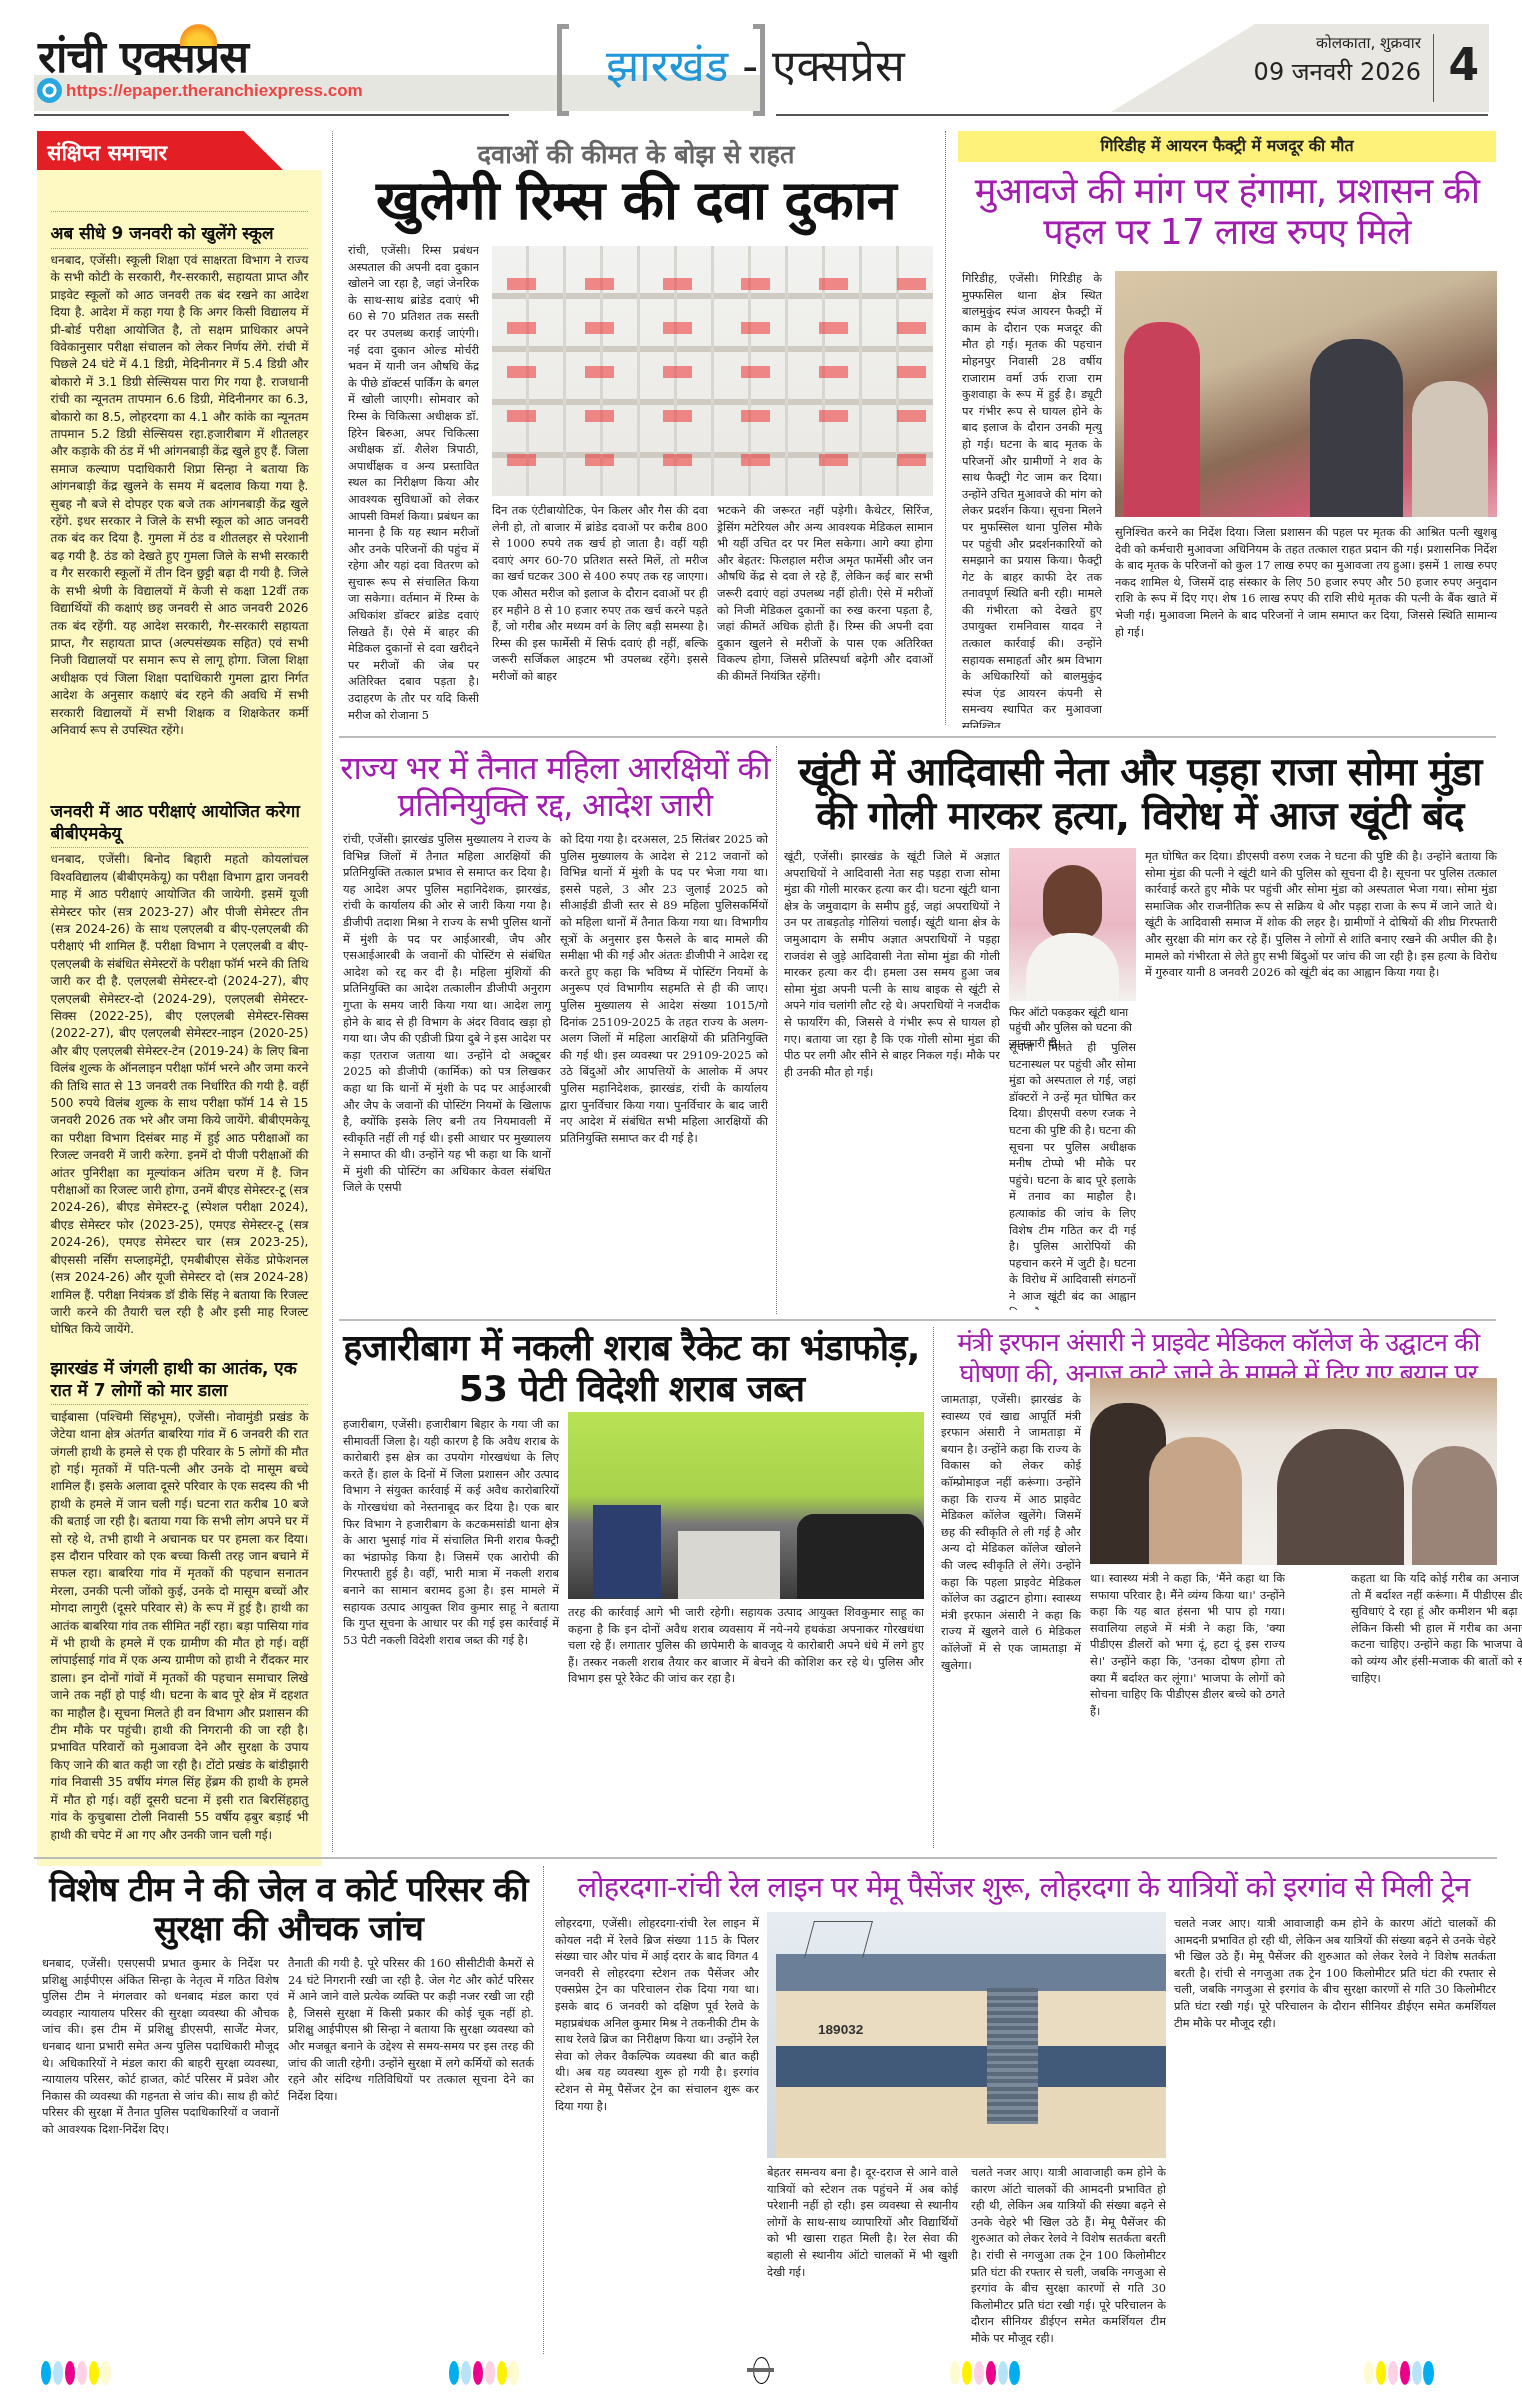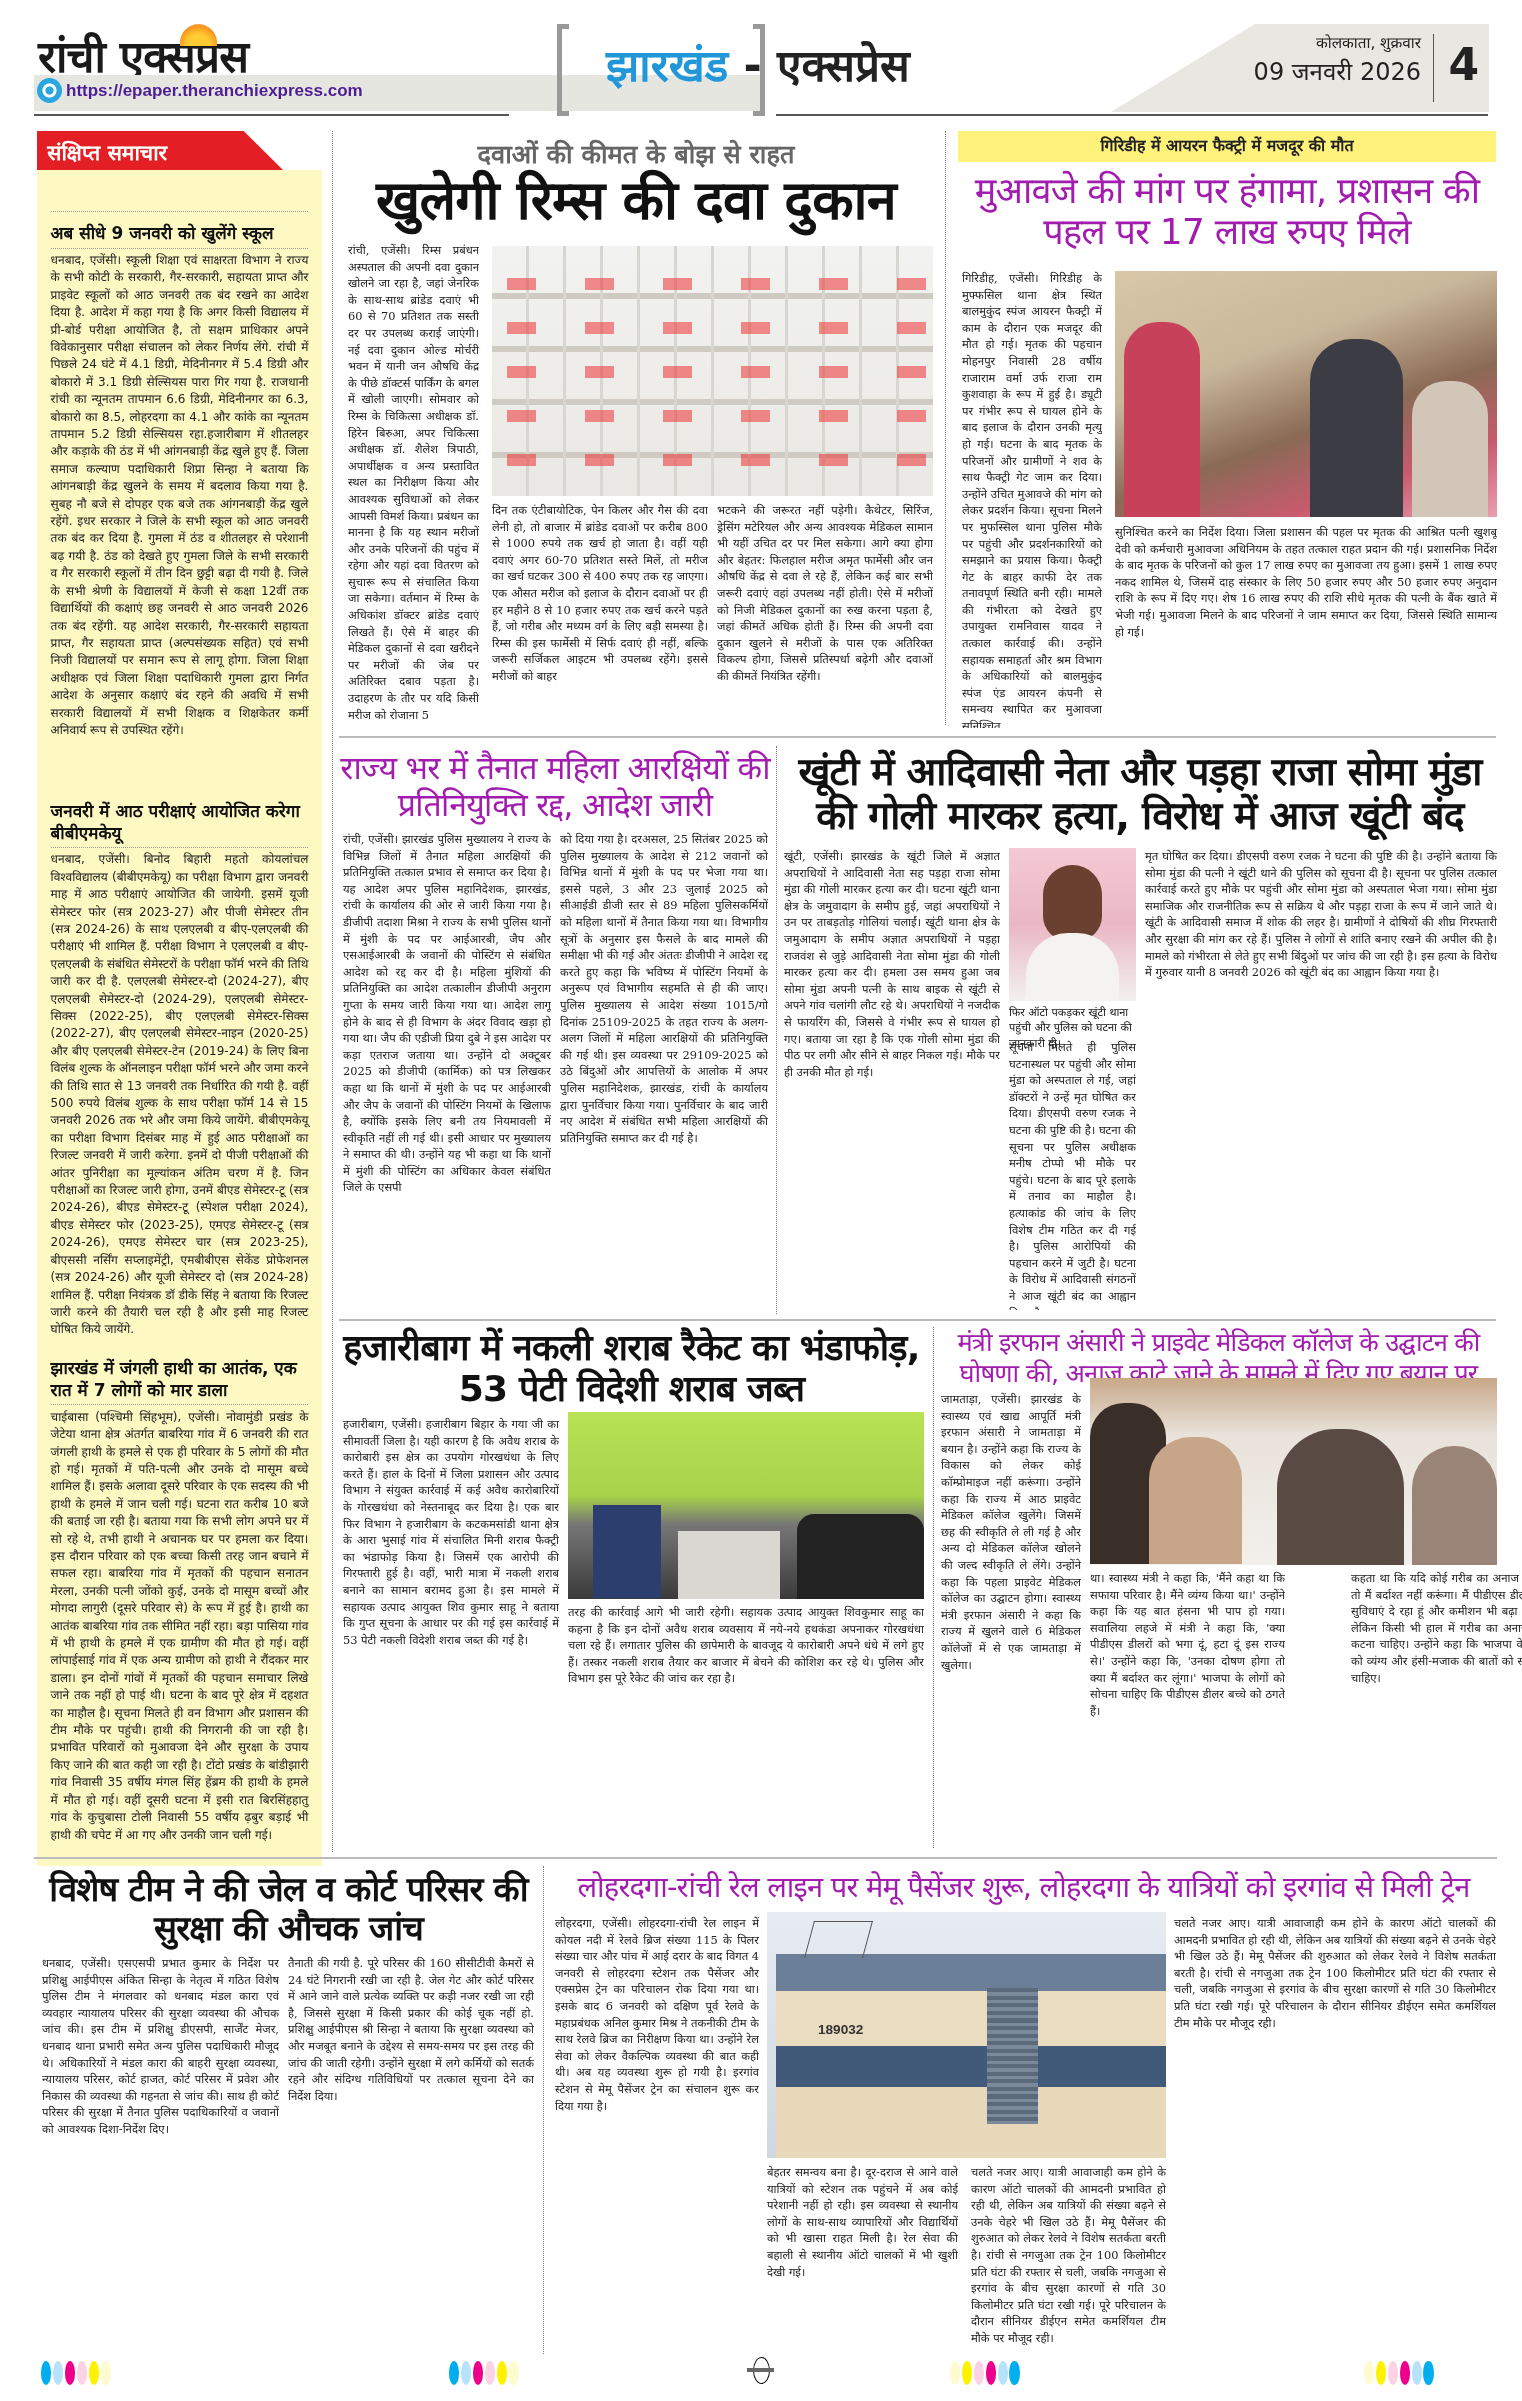--- a/index.html
+++ b/index.html
@@ -1,25 +1,25 @@
 <!DOCTYPE html>
 <html style="font-size:13.6px"><head>
 <meta charset="utf-8">
 <style>
 *{box-sizing:border-box;margin:0;padding:0}
 body{width:1523px;height:2401px;background:#fff;font-family:"DejaVu Sans",sans-serif;color:#222;position:relative;overflow:hidden}
 .abs{position:absolute}
 .masthead-logo{left:38px;top:25.4px;font-family:"DejaVu Serif",serif;font-weight:bold;font-size:44px;color:#1a1a1a;letter-spacing:-0.8px}
 .sun{left:180px;top:24px;width:37px;height:22px;border-radius:37px 37px 0 0;background:radial-gradient(circle at 50% 100%,#ffcc33 40%,#f7931e 70%,#fff 100%)}
 .url-bar{left:34px;top:75px;width:729px;height:36px;background:#e6e6e0}
-.url-text{left:66px;top:81px;font-family:"Liberation Sans",sans-serif;font-weight:bold;font-size:17px;color:#4c1d95}
+.url-text{left:66px;top:81px;font-family:"Liberation Sans",sans-serif;font-weight:bold;font-size:17px;color:#ef4444}
 .url-icon{left:37px;top:78px;width:25.4px;height:25.4px;border-radius:50%;border:2.5px solid #2aa7df;background:radial-gradient(circle,#2aa7df 25%,#fff 30%,#fff 45%,#2aa7df 50%)}
 .rule{background:#555}
 .sec-bracket{border:5.1px solid #999;width:12px;height:92px}
-.sec-title{left:606px;top:34px;font-family:"DejaVu Sans",sans-serif;font-weight:bold;font-size:44px;white-space:nowrap}
+.sec-title{left:606px;top:34px;font-family:"DejaVu Sans",sans-serif;font-weight:normal;font-size:44px;white-space:nowrap}
 .sec-title .blue{color:#2196d8}
 .date-box{left:1255px;top:24px;width:234px;height:88px;background:#e8e7e1}
 .date-slant{left:1111px;top:24px;width:0;height:0;border-bottom:88px solid #e8e7e1;border-left:144px solid transparent}
 .date-city{right:102px;top:32px;font-size:15.3px;color:#222;text-align:left}
 .date-day{right:102px;top:54px;font-size:24px;color:#222;text-align:right}
 .page-num{right:44px;top:39px;font-size:44px;font-weight:bold}
 .page-sep{right:89px;top:34px;width:0.8px;height:68px;background:#555}
 .brief-head{left:37px;top:131px;width:246px;height:39px;background:#e31e24;clip-path:polygon(0 0,84% 0,100% 100%,0 100%)}
 .brief-head span{display:block;color:#fff;font-weight:bold;font-size:21px;padding:6.8px 10.2px}
 .brief-col{left:37px;top:170px;width:285px;height:1696px;background:#fef9c3}

